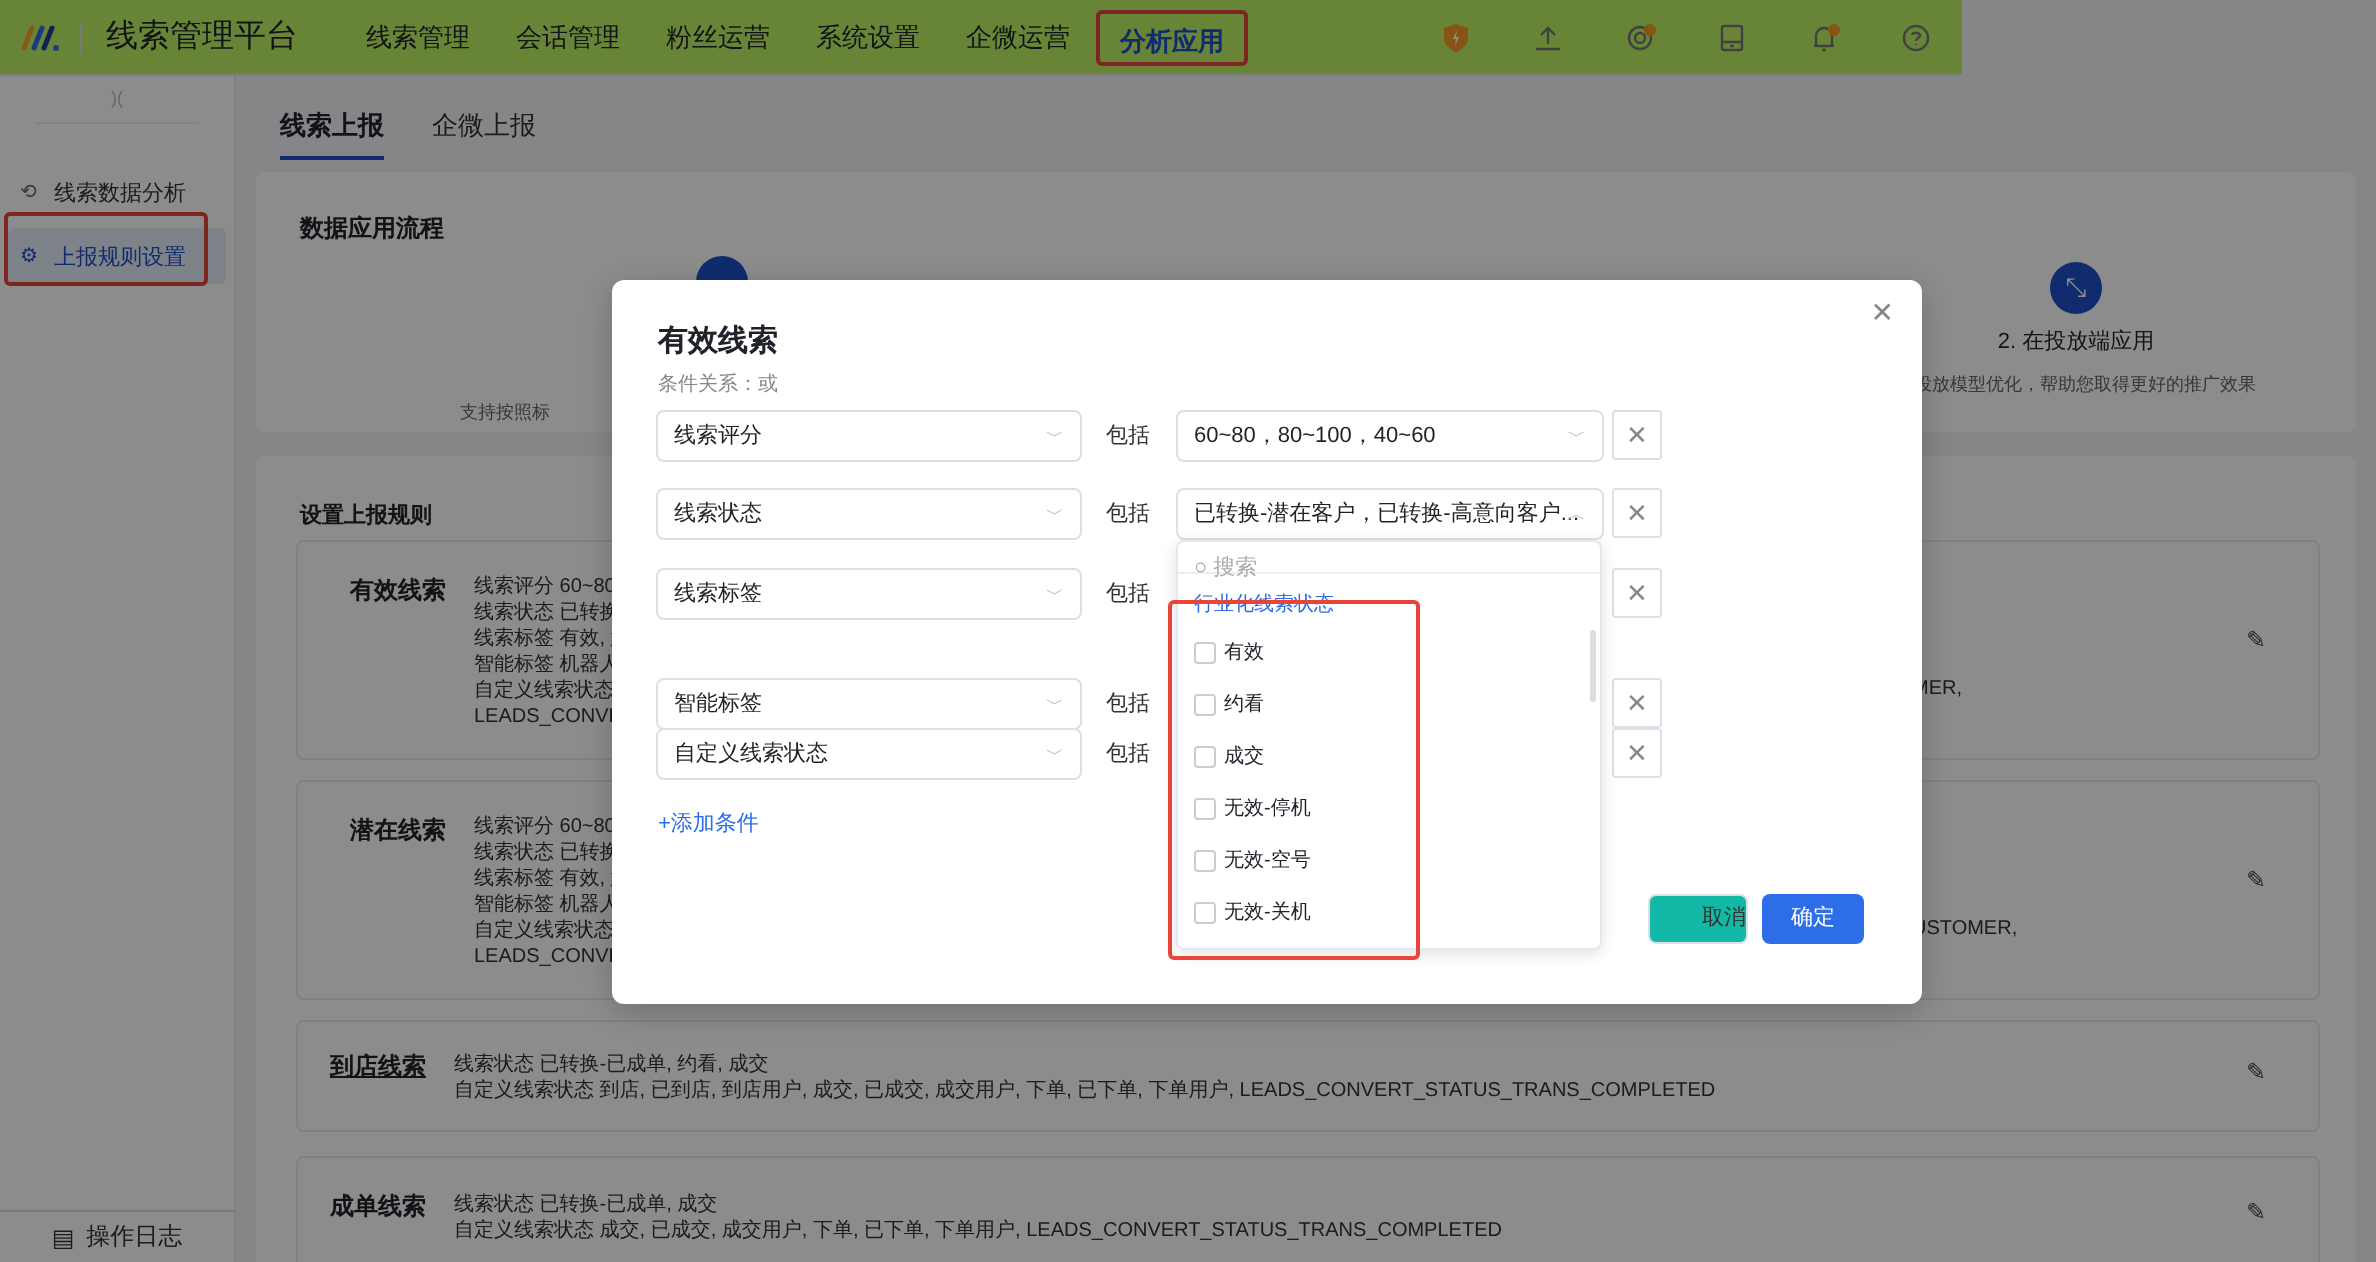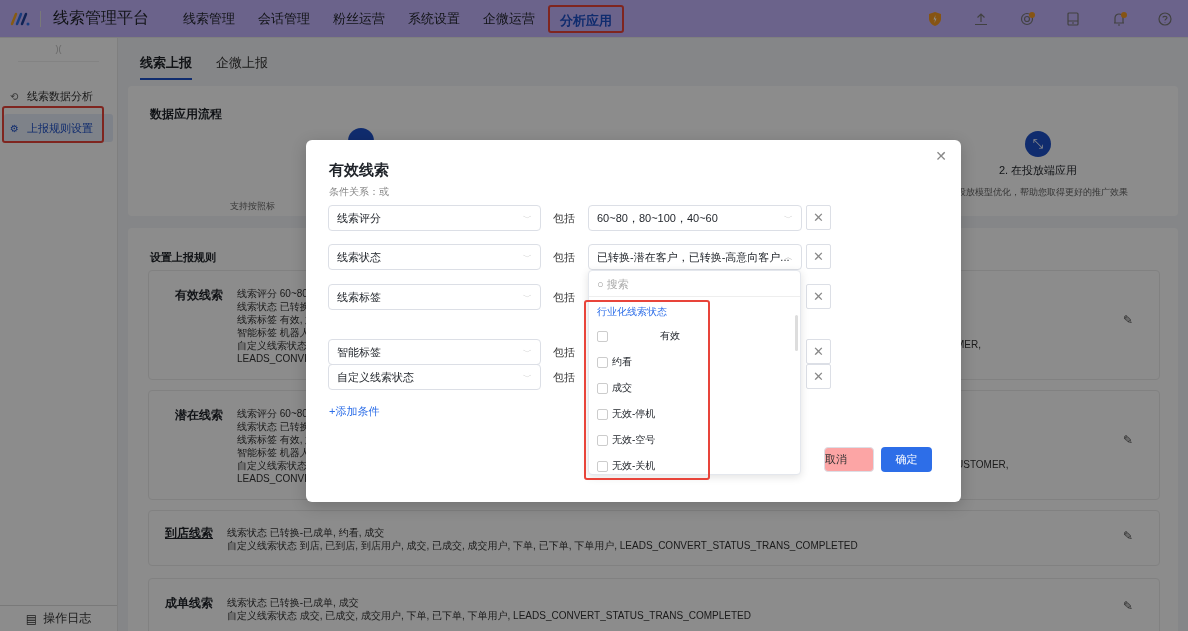--- a/index.html
+++ b/index.html
@@ -1,20 +1,20 @@
 <!DOCTYPE html>
 <html><head>
 <meta charset="utf-8">
 <style>
   * { box-sizing: border-box; margin: 0; padding: 0; }
   html, body { width: 1188px; height: 631px; overflow: hidden; }
   body { font-family: "Liberation Sans", "DejaVu Sans", sans-serif; font-size: 12px; color: #1f2329; background: #f3f4f7; position: relative; }
 
   
-  .topbar { position: absolute; left: 0; top: 0; width: 1188px; height: 38px; background: #c4b5fd; display: flex; align-items: center; border-bottom: 1px solid #e8e8e8; }
+  .topbar { position: absolute; left: 0; top: 0; width: 981px; height: 38px; background: #bef264; display: flex; align-items: center; border-bottom: 1px solid #e8e8e8; }
   .logo { width: 40px; height: 38px; display: flex; align-items: center; justify-content: center; }
   .logo-sep { width: 1px; height: 16px; background: #ddd; margin-right: 12px; }
   .brand { font-size: 16px; font-weight: 500; color: #1f2329; margin-right: 24px; }
   .nav { display: flex; align-items: center; height: 38px; }
   .nav-item { padding: 0 10px; font-size: 13px; color: #1f2329; height: 28px; line-height: 28px; margin-right: 3px; }
   .nav-item.active { color: #1e50c8; font-weight: bold; border: 2px solid #e8443a; border-radius: 3px; padding: 0 10px; }
   .top-icons { position: absolute; right: 0; top: 0; height: 38px; display: flex; align-items: center; }
   .top-icon { width: 46px; height: 38px; display: flex; align-items: center; justify-content: center; position: relative; color: #666; }
   .dot { position: absolute; width: 6px; height: 6px; border-radius: 50%; background: #f59a23; top: 12px; right: 15px; }
 
@@ -54,26 +54,26 @@
   .modal-title { position: absolute; left: 23px; top: 21px; font-size: 15px; font-weight: bold; color: #1f2329; }
   .modal-sub { position: absolute; left: 23px; top: 45px; font-size: 10px; color: #888; }
   .cond-row { position: absolute; left: 22px; height: 26px; width: 510px; }
   .field-sel { position: absolute; left: 0; top: 0; width: 213px; height: 26px; border: 1px solid #dcdfe6; border-radius: 4px; padding-left: 8px; line-height: 24px; font-size: 11px; color: #1f2329; }
   .chev { position: absolute; right: 8px; top: 0; color: #bbb; font-size: 9px; }
   .op { position: absolute; left: 225px; top: 0; line-height: 26px; font-size: 11px; color: #333; }
   .val-sel { position: absolute; left: 260px; top: 0; width: 214px; height: 26px; border: 1px solid #dcdfe6; border-radius: 4px; padding-left: 8px; line-height: 24px; font-size: 11px; color: #1f2329; white-space: nowrap; overflow: hidden; }
   .del-btn { position: absolute; left: 478px; top: 0; width: 25px; height: 25px; border: 1px solid #dcdfe6; border-radius: 2px; text-align: center; line-height: 23px; color: #888; font-size: 13px; }
   .add-cond { position: absolute; left: 23px; top: 264px; font-size: 11px; color: #2d6ee8; }
 
-  .btn-cancel { position: absolute; left: 518px; top: 307px; width: 50px; height: 25px; border: 1px solid #dcdfe6; border-radius: 4px; background: #fca5a5; text-align: left; line-height: 23px; font-size: 11px; color: #333; }
+  .btn-cancel { position: absolute; left: 518px; top: 307px; width: 50px; height: 25px; border: 1px solid #dcdfe6; border-radius: 4px; background: #14b8a6; text-align: right; line-height: 23px; font-size: 11px; color: #333; }
   .btn-ok { position: absolute; left: 575px; top: 307px; width: 51px; height: 25px; border-radius: 4px; background: #2d6ee8; color: #fff; text-align: center; line-height: 25px; font-size: 11px; }
 
   
   .dropdown { position: absolute; left: 588px; top: 270px; width: 213px; height: 205px; background: #fff; border: 1px solid #e4e7ed; border-radius: 4px; box-shadow: 0 2px 8px rgba(0,0,0,0.12); overflow: hidden; }
-  .dd-search { height: 26px; border-bottom: 1px solid #eee; padding-left: 8px; line-height: 26px; font-size: 11px; color: #aaa; }
+  .dd-search { height: 16px; border-bottom: 1px solid #eee; padding-left: 8px; line-height: 26px; font-size: 11px; color: #aaa; }
   .dd-group { padding-left: 8px; font-size: 10px; color: #2d6ee8; margin-top: 8px; }
   .dd-opt { height: 26px; display: flex; align-items: center; padding-left: 8px; font-size: 10px; color: #1f2329; }
   .cb { width: 11px; height: 11px; border: 1px solid #ccc; border-radius: 2px; margin-right: 4px; background: #fff; }
   .dd-scroll { position: absolute; right: 2px; top: 44px; width: 3px; height: 36px; background: #ddd; border-radius: 2px; }
   .dd-hl { position: absolute; left: 584px; top: 300px; width: 126px; height: 180px; border: 2px solid #e8443a; border-radius: 3px; }
 </style>
 </head>
 <body>
 
 <div class="topbar">
@@ -266,21 +266,21 @@
 
   <div class="btn-cancel">取消</div>
   <div class="btn-ok">确定</div>
 </div>
 
 <div class="dropdown">
   <div class="dd-search">
     <span style="color:#999; margin-right:3px;">○</span><span>搜索</span>
   </div>
   <div class="dd-group">行业化线索状态</div>
-  <div class="dd-opt" style="margin-top:4px;gap:48px;">
+  <div class="dd-opt" style="margin-top:4px;">
       <span class="cb"></span>
       <span>有效</span>
     </div>
   <div class="dd-opt">
       <span class="cb"></span>
       <span>约看</span>
     </div>
   <div class="dd-opt">
       <span class="cb"></span>
       <span>成交</span>

